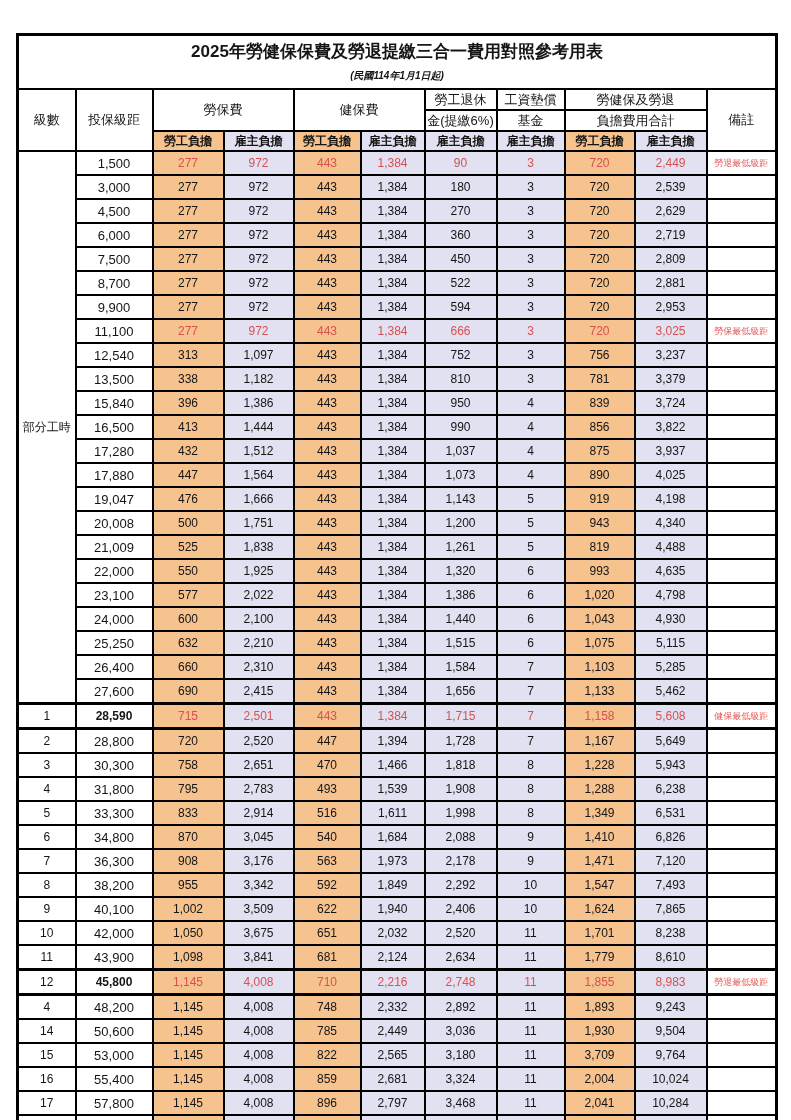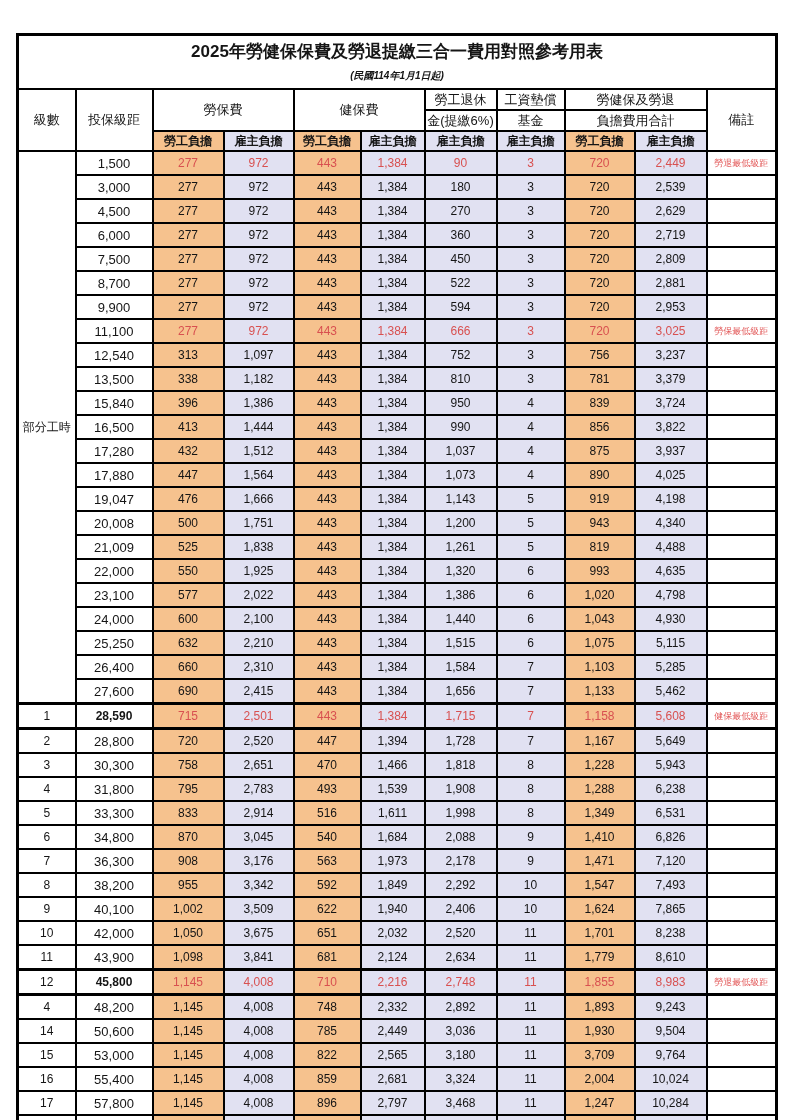--- a/index.html
+++ b/index.html
@@ -564,21 +564,21 @@
         </tr>
         <tr>
           <td class="lv">17</td>
           <td class="br">57,800</td>
           <td class="num orange">1,145</td>
           <td class="num lav">4,008</td>
           <td class="num orange">896</td>
           <td class="num lav">2,797</td>
           <td class="num lav">3,468</td>
           <td class="num lav">11</td>
-          <td class="num orange">1,247</td>
+          <td class="num orange">2,041</td>
           <td class="num lav">10,284</td>
           <td class="rm"></td>
         </tr>
         <tr>
           <td class="lv">18</td>
           <td class="br">60,800</td>
           <td class="num orange">1,145</td>
           <td class="num lav">4,008</td>
           <td class="num orange">943</td>
           <td class="num lav">2,942</td>

